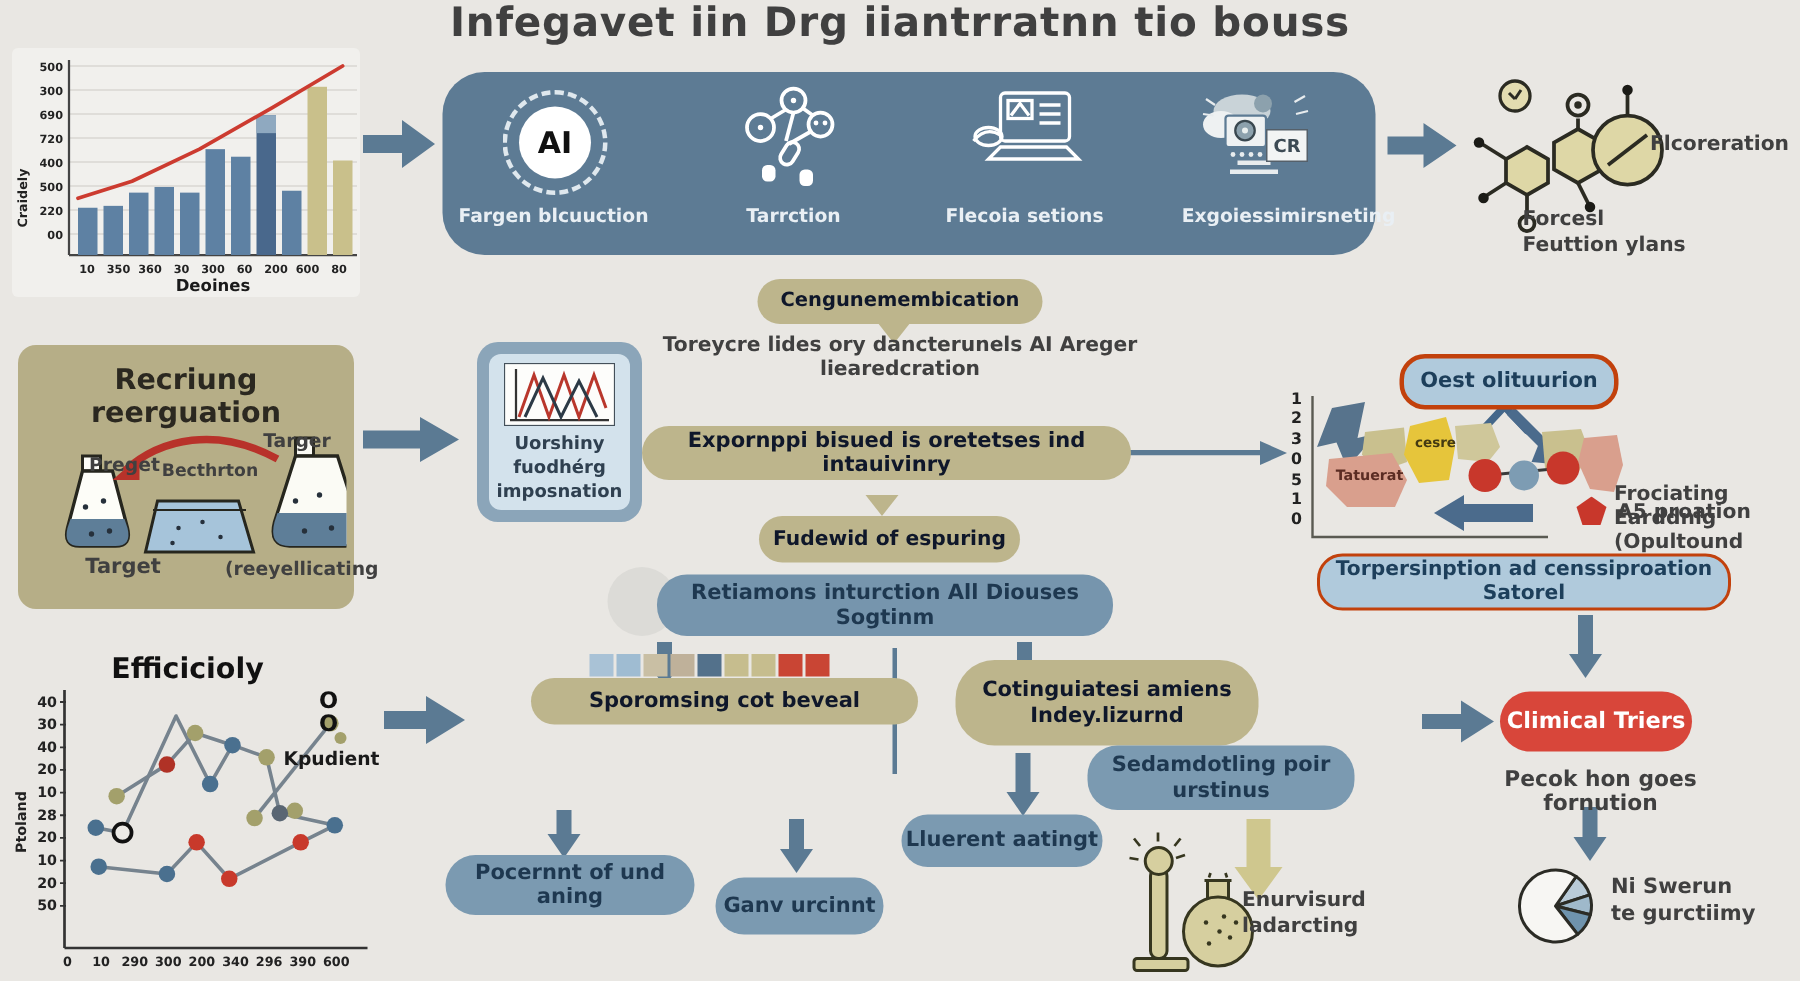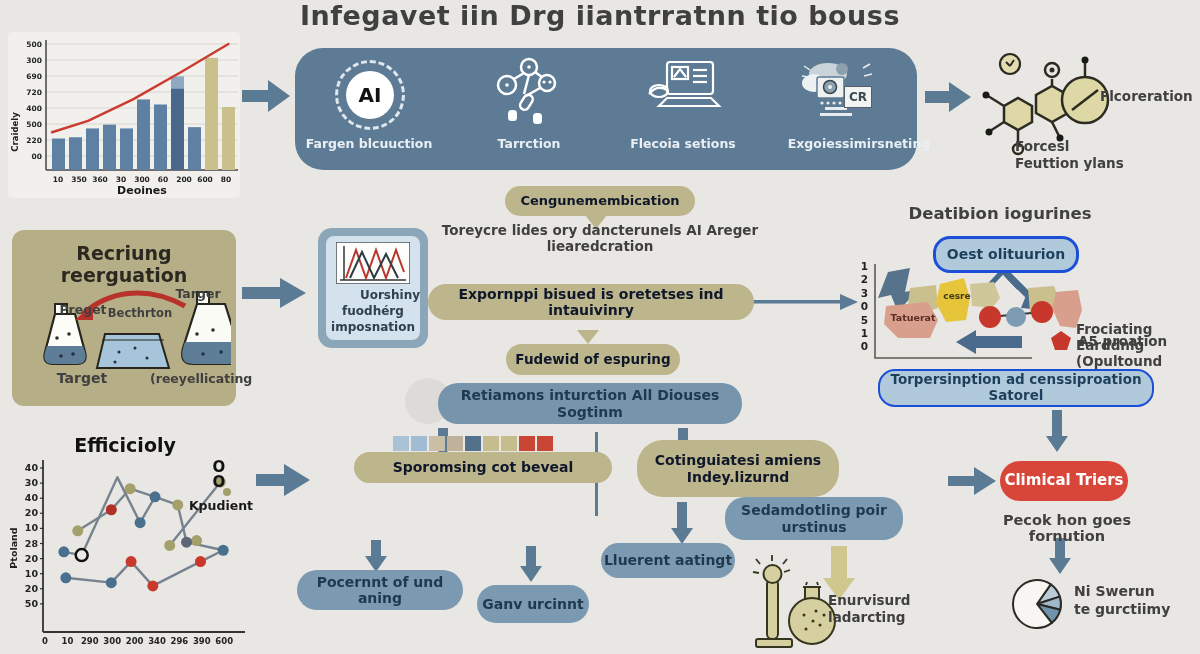--- a/index.html
+++ b/index.html
@@ -2,21 +2,21 @@
 <html><head>
 <meta charset="utf-8">
 <style>
   html,body{margin:0;padding:0;background:#cfcecb;}
   .stage{position:relative;width:1200px;height:654px;background:#e9e7e3;overflow:hidden;
          font-family:"DejaVu Sans",sans-serif;}
   .abs{position:absolute;}
   .pill{display:flex;align-items:center;justify-content:center;text-align:center;font-weight:700;line-height:1.15;}
   .pk{background:#bdb58c;color:#0f172a;border-radius:17px;}
   .pb{background:#7b9ab1;color:#1e3850;border-radius:20px;}
-  .plb{background:#b0cadc;color:#1d3f5b;border:3px solid #1d4ed8;border-radius:17px;}
+  .plb{background:#b0cadc;color:#1d3f5b;border:3px solid #c2410c;border-radius:17px;}
   .pr{background:#d8463a;color:#fff;border-radius:21px;}
   .cap{font-weight:700;color:#404040;}
   .banner{background:#5d7b94;border-radius:28px;}
   .banner .step-label{position:absolute;top:88px;color:#e9eff4;font-weight:700;font-size:12.5px;text-align:center;}
   .ai-outer{position:absolute;width:64px;height:64px;border:3px dashed #dfe8ee;border-radius:50%;
             display:flex;align-items:center;justify-content:center;}
   .ai-inner{width:48px;height:48px;background:#fff;border-radius:50%;display:flex;align-items:center;
             justify-content:center;font-weight:700;font-size:20px;color:#111;}
   .crbox{position:absolute;background:#f2f4f4;border:1px solid #55606a;color:#3c4a54;font-weight:700;
          font-size:12px;display:flex;align-items:center;justify-content:center;}
@@ -238,34 +238,33 @@
 
   <div class="abs" style="left:318px;top:228px;width:110px;height:120px;background:#8ba5b9;border-radius:14px;">
     <div class="abs" style="left:8px;top:8px;width:94px;height:104px;background:#d3e2ec;border-radius:8px;">
       <svg class="abs" style="left:10px;top:6px;" width="74" height="42" viewBox="0 0 74 42">
         <rect x="0" y="0" width="74" height="42" fill="#fdfdfb" stroke="#44505a" stroke-width="1.5"></rect>
         <line x1="8" y1="4" x2="8" y2="38" stroke="#333" stroke-width="1.5"></line>
         <line x1="4" y1="38" x2="70" y2="38" stroke="#333" stroke-width="1.5"></line>
         <polyline points="10,36 20,8 30,36 40,8 50,36 60,8 68,30" fill="none" stroke="#b9372c" stroke-width="2"></polyline>
         <polyline points="14,36 26,10 38,36 50,12 62,36" fill="none" stroke="#2c3a46" stroke-width="2"></polyline>
       </svg>
-      <div class="abs cap" style="left:0;top:52px;width:94px;text-align:right;font-size:12px;color:#2f4050;">Uorshiny</div>
+      <div class="abs cap" style="left:0;top:52px;width:94px;text-align:center;font-size:12px;color:#2f4050;">Uorshiny</div>
       <div class="abs cap" style="left:0;top:68px;width:94px;text-align:center;font-size:12px;color:#2f4050;">fuodhérg</div>
       <div class="abs cap" style="left:0;top:84px;width:94px;text-align:center;font-size:12px;color:#2f4050;">imposnation</div>
     </div>
   </div>
 
   <div class="abs pill pk" style="left:505px;top:186px;width:190px;height:30px;font-size:13px;">Cengunemembication</div>
   <div class="abs cap" style="left:415px;top:222px;width:370px;text-align:center;font-size:13.5px;">Toreycre lides ory dancterunels AI Areger liearedcration</div>
   <div class="abs pill pk" style="left:428px;top:284px;width:326px;height:36px;font-size:14px;border-radius:18px;">Expornppi bisued is oretetses ind intauivinry</div>
   <div class="abs pill pk" style="left:506px;top:344px;width:174px;height:31px;font-size:13.5px;">Fudewid of espuring</div>
   <div class="abs" style="left:405px;top:378px;width:46px;height:46px;border-radius:50%;background:#dcdbd7;"></div>
   <div class="abs pill pb" style="left:438px;top:383px;width:304px;height:41px;font-size:14px;background:#7695ad;">Retiamons inturction All Diouses Sogtinm</div>
 
-  <div class="abs cap" style="left:905px;top:204px;width:190px;text-align:center;font-size:16.5px;">Deatibion iogurines</div>
   <div class="abs pill plb" style="left:933px;top:236px;width:140px;height:31px;font-size:14px;">Oest olituurion</div>
 
   <svg class="abs" style="left:858px;top:258px;" width="236" height="108" viewBox="0 0 236 108">
     <polyline points="17,6 17,100 174,100" fill="none" stroke="#5a5a52" stroke-width="1.6"></polyline>
     <polygon points="30,14 52,10 47,34 60,31 40,54 33,37 20,40" fill="#57738c"></polygon>
     <polygon points="52,30 78,27 80,50 60,57 50,45" fill="#c9c08e"></polygon>
     <polygon points="28,48 70,44 80,62 72,80 40,80 26,66" fill="#d99f8d"></polygon>
     <polygon points="82,26 106,20 112,40 108,62 88,64 78,45" fill="#e6c53b"></polygon>
     <polygon points="112,26 136,24 142,40 134,50 114,48" fill="#cfc79a"></polygon>
     <polygon points="170,30 196,28 202,44 194,57 172,54" fill="#c9c08e"></polygon>

